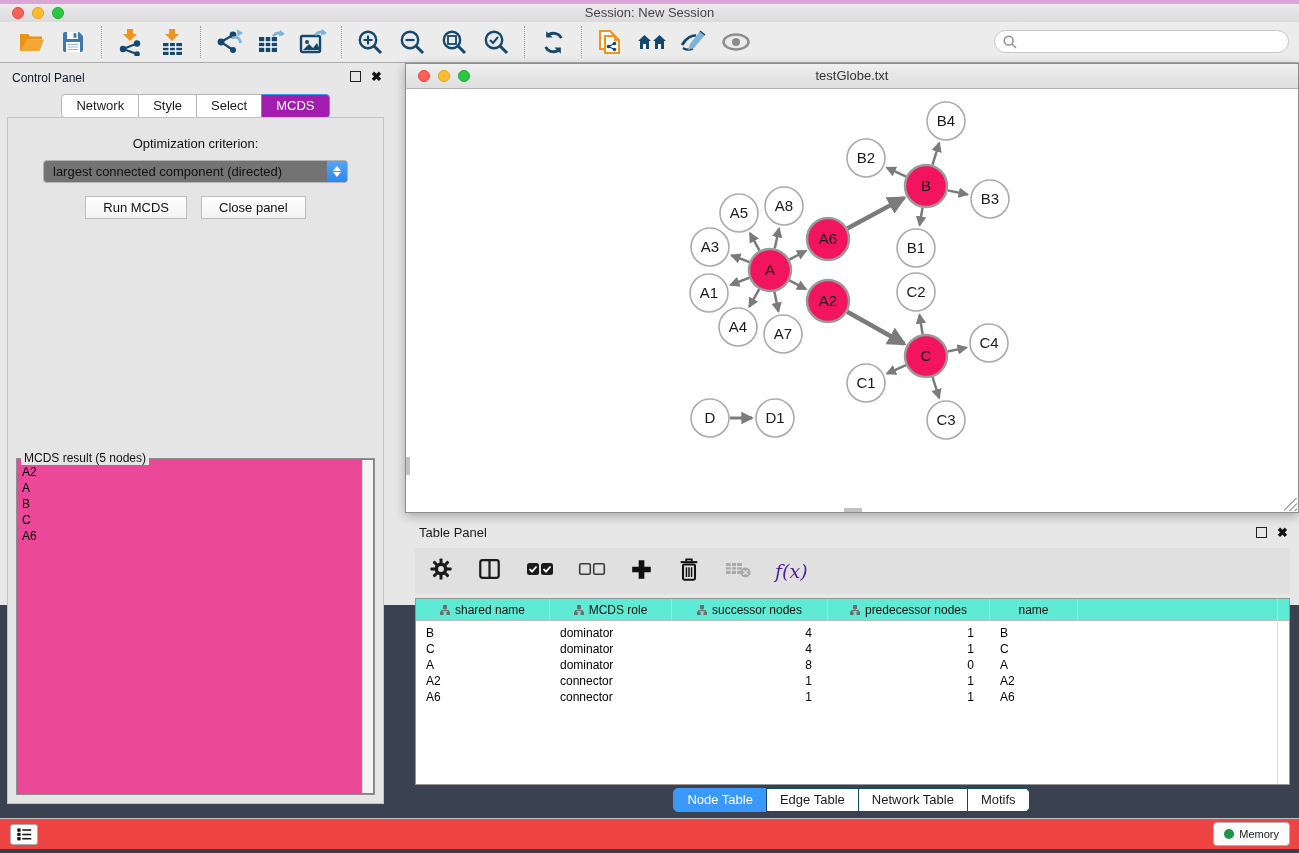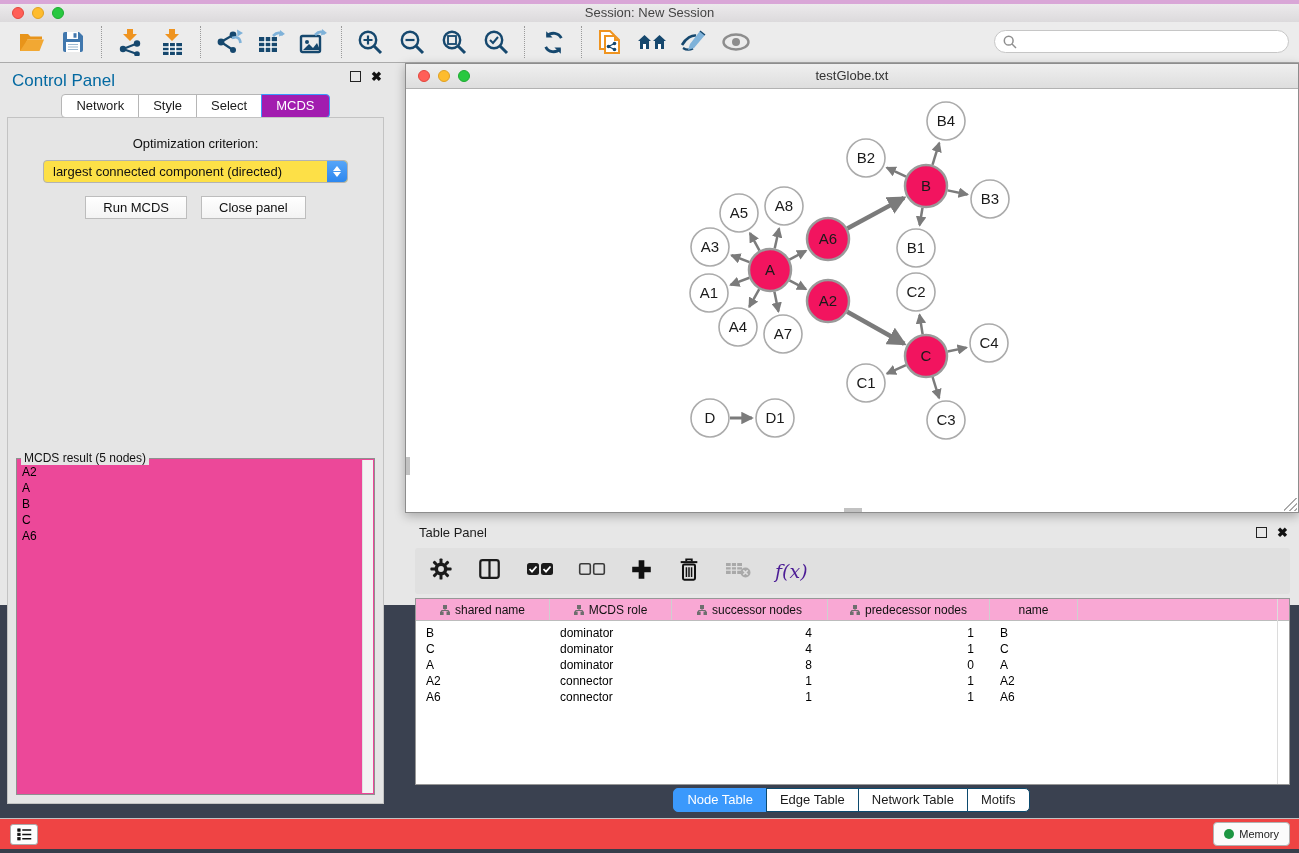--- a/index.html
+++ b/index.html
@@ -22,35 +22,35 @@
   
   .toolbar { position:absolute; left:0; top:22px; width:100%; height:41px; background:#ececec;
     border-bottom:1px solid #ababab; display:flex; align-items:center; padding-left:10px; }
   .tbtn { width:42px; height:34px; display:flex; align-items:center; justify-content:center; }
   .tsep { width:1px; height:32px; border-left:1px dotted #9a9a9a; margin:0 7px; }
   .searchbox { position:absolute; right:10px; top:8px; width:295px; height:23px; background:#fff;
     border:1px solid #c6c6c6; border-radius:12px; display:flex; align-items:center; padding-left:8px; }
 
   
   .control-panel { position:absolute; left:0; top:63px; width:392px; height:753px; }
-  .cp-header { position:absolute; left:12px; top:8px; font-size:17px; color:#0369a1; }
+  .cp-header { position:absolute; left:12px; top:8px; font-size:12px; color:#0f172a; }
   .panel-ctl { position:absolute; top:6px; display:flex; gap:10px; }
   .control-panel .panel-ctl { right:10px; }
   .float-glyph { width:11px; height:11px; border:1.5px solid #222; display:inline-block; margin-top:2px; }
   .close-glyph { font-size:13px; font-weight:bold; color:#111; line-height:15px; }
   .cp-tabs { position:absolute; left:0; right:0; top:31px; display:flex; justify-content:center; }
   .cp-tab { font-size:13px; color:#1b1b1b; background:#fff; border:1px solid #b6b6b6;
     padding:3px 14px 4px; margin-left:-1px; }
   .cp-tab:first-child { border-radius:4px 0 0 4px; }
   .cp-tab:last-child { border-radius:0 4px 4px 0; }
   .cp-tab.active { background:#a21caf; border-color:#3b99fc; color:#fff; }
   .cp-pane { position:absolute; left:7px; right:8px; top:54px; bottom:12px;
     background:#e5e5e5; border:1px solid #c3c3c3; }
   .opt-label { position:absolute; left:0; right:0; top:18px; text-align:center; font-size:13px; color:#111; }
-  .dropdown { position:absolute; left:35px; right:35px; top:42px; height:23px; background:#fde047;
+  .dropdown { position:absolute; left:35px; right:35px; top:42px; height:23px; background:#737373;
     border:1px solid #b3b3b3; border-radius:4px; font-size:13px; color:#111;
     display:flex; align-items:center; padding-left:9px; }
   .dd-stepper { position:absolute; right:0px; top:0px; width:20px; height:21px;
     background:linear-gradient(#56a5f8,#2d87ef); border-radius:0 4px 4px 0;
     display:flex; flex-direction:column; align-items:center; justify-content:center; gap:1px; }
   .mac-btn { height:23px; background:linear-gradient(#ffffff,#f3f3f3); border:1px solid #bdbdbd;
     border-radius:0; font-size:13px; color:#111; padding:0 17px;
     display:inline-flex; align-items:center; font-family:"Liberation Sans",sans-serif; }
   .btn-row { position:absolute; left:0; right:0; top:78px; display:flex; justify-content:center; gap:14px; }
   .mcds-fieldset { position:absolute; left:8px; right:8px; top:340px; bottom:8px;
@@ -81,21 +81,21 @@
   
   .table-panel { position:absolute; left:405px; top:520px; width:894px; height:298px; }
   .tp-header { position:absolute; left:14px; top:5px; font-size:13px; color:#1c1c1c; }
   .table-panel .panel-ctl { right:11px; top:5px; }
   .tp-toolbar { position:absolute; left:10px; right:9px; top:28px; height:46px; background:#e0e0e0;
     border-radius:3px; display:flex; align-items:center; padding-left:14px; gap:24px; }
   .fx { font-family:"DejaVu Serif", serif; font-style:italic; font-size:19px; color:#4c1d95;text-align:center; }
   .tp-table { position:absolute; left:10px; right:9px; top:78px; bottom:33px;
     background:#fff; border:1px solid #979797; overflow:hidden; }
   .tp-scroll { position:absolute; top:0; bottom:0; right:0; width:12px; border-left:1px solid #dcdcdc; }
-  .thead { display:flex; height:22px; border-bottom:1px solid #bcbcbc; background:#f9a8d4; }
+  .thead { display:flex; height:22px; border-bottom:1px solid #bcbcbc; background:#5eead4; }
   .th { display:flex; align-items:center; justify-content:center; gap:5px; font-size:12px; color:#111;
     border-right:1px solid #cfcfcf; height:100%; }
   .trow { display:flex; height:16px; font-size:12px; color:#000; align-items:center; }
   .td { padding:0 2px; white-space:nowrap; overflow:hidden; }
   .tbody { padding-top:4px; }
   .tp-tabs { position:absolute; left:0; right:0; bottom:6px; display:flex; justify-content:center; }
   .tp-tab { font-size:13px; color:#1b1b1b; background:#fff; border:1px solid #0c4a6e;
     padding:3px 13px 4px; margin-left:-1px; }
   .tp-tab:first-child { border-radius:5px 0 0 5px; }
   .tp-tab:last-child { border-radius:0 5px 5px 0; }

